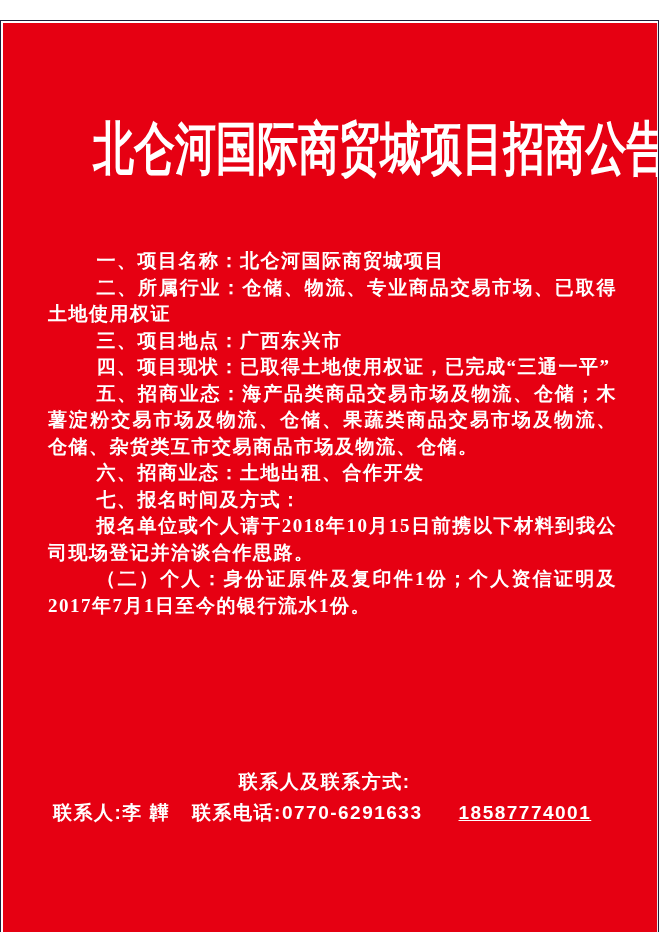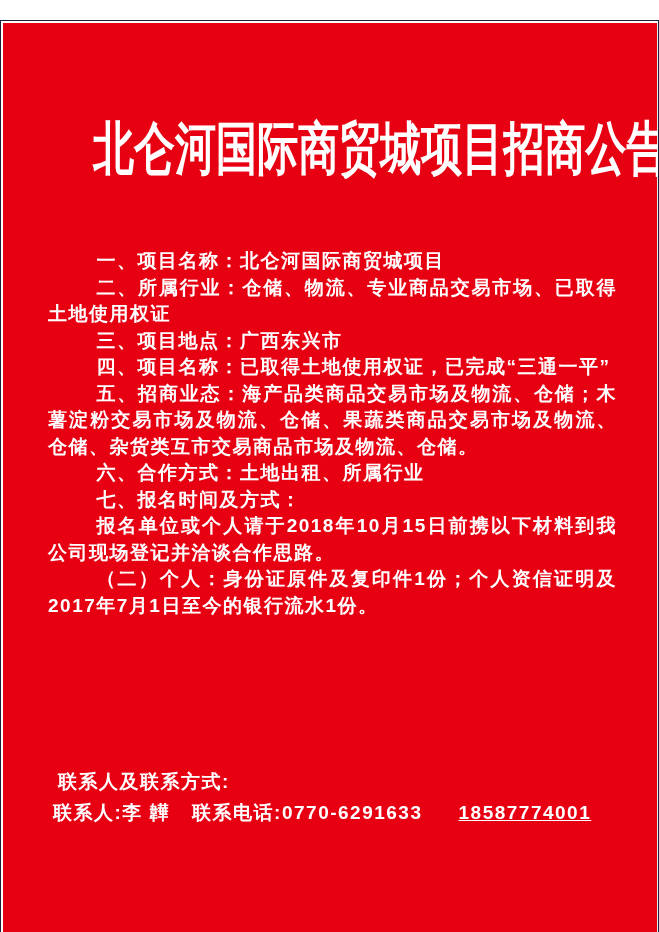--- a/index.html
+++ b/index.html
@@ -42,32 +42,34 @@
     right: 41px;
     font-size: 19px;
     font-weight: bold;
     line-height: 26.5px;
     letter-spacing: 1.5px;
     text-align: justify;
   }
   .content p {
     margin: 0;
     text-indent: 2.55em;
+    font-family: Liberation Serif, serif;
   }
   .contact {
     position: absolute;
     left: 52px;
     top: 748px;
     font-size: 19px;
     font-weight: bold;
     line-height: 26px;
     letter-spacing: 1.5px;
   }
   .contact .heading {
     padding-left: 5px;
+    text-align: center;
   }
   .contact .line2 {
     margin-top: 5px;
     white-space: nowrap;
   }
   .contact .phone-label { margin-left: 22px; }
   .contact .phone-2     { margin-left: 36px; text-decoration: underline; }
   .footer {
     position: absolute;
     right: 60px;
@@ -84,23 +86,23 @@
 <body>
 
 <div class="poster">
 
   <div class="title">北仑河国际商贸城项目招商公告</div>
 
   <div class="content">
     <p>一、项目名称：北仑河国际商贸城项目</p>
     <p>二、所属行业：仓储、物流、专业商品交易市场、已取得土地使用权证</p>
     <p>三、项目地点：广西东兴市</p>
-    <p>四、项目名称：已取得土地使用权证，已完成“三通一平”</p>
+    <p>四、项目现状：已取得土地使用权证，已完成“三通一平”</p>
     <p>五、招商业态：海产品类商品交易市场及物流、仓储；木薯淀粉交易市场及物流、仓储、果蔬类商品交易市场及物流、仓储、杂货类互市交易商品市场及物流、仓储。</p>
-    <p>六、合作方式：土地出租、所属行业</p>
+    <p>六、招商业态：土地出租、合作开发</p>
     <p>七、报名时间及方式：</p>
     <p>报名单位或个人请于2018年10月15日前携以下材料到我公司现场登记并洽谈合作思路。</p>
     <p>（二）个人：身份证原件及复印件1份；个人资信证明及2017年7月1日至今的银行流水1份。</p>
   </div>
 
   <div class="contact">
     <div class="heading">联系人及联系方式:</div>
     <div class="line2">
       <span>联系人:</span><span>李 韡</span><span class="phone-label">联系电话:</span><span>0770-6291633</span><span class="phone-2">18587774001</span>
     </div>

